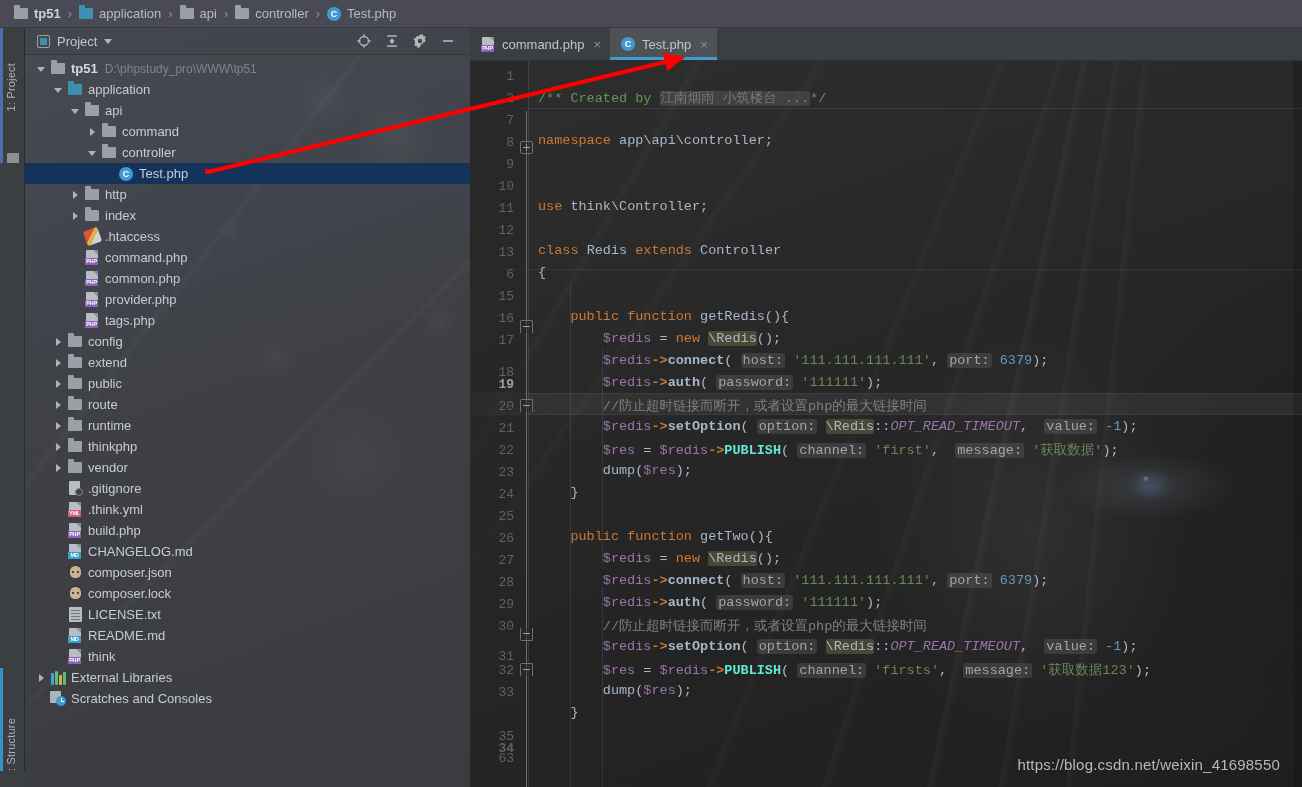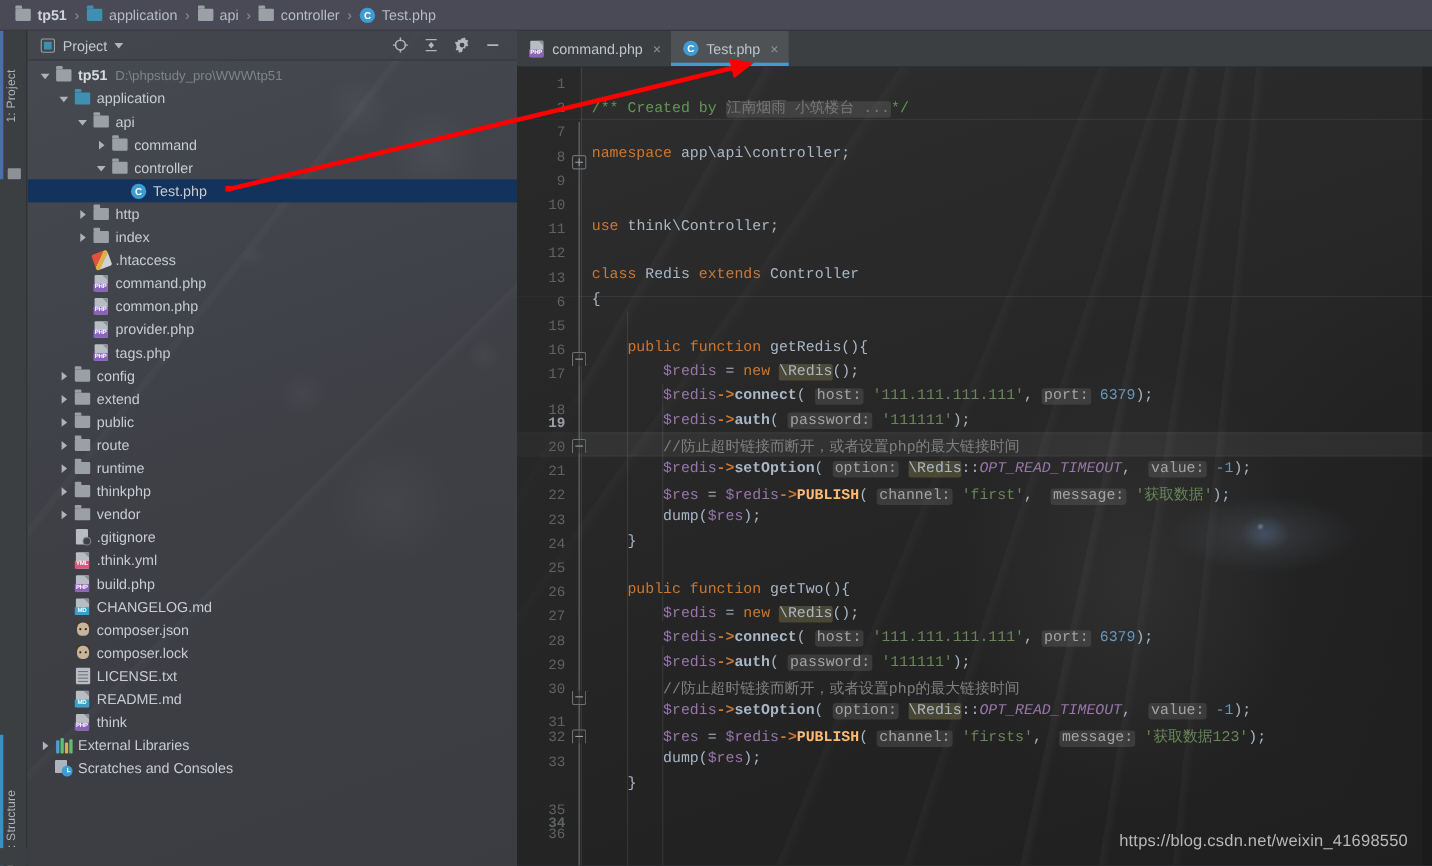--- a/index.html
+++ b/index.html
@@ -299,21 +299,21 @@
   
   .t-kw   { color:#cc7832; }
   .t-kw2  { color:#cc7832; font-weight:bold; }
   .t-plain{ color:#a9b7c6; }
   .t-cls  { color:#a9b7c6; }
   .t-var  { color:#9876aa; }
   .t-str  { color:#6a8759; }
   .t-num  { color:#6897bb; }
   .t-cmt  { color:#808080; }
   .t-doc  { color:#629755; }
-  .t-fn   { color:#fdba74; }
+  .t-fn   { color:#5eead4; }
   .t-meth { color:#a9b7c6; }
   .t-const{ color:#9876aa; font-style:italic; }
   .t-gray { color:#787878; }
   .hint {
     color:#a4a4a4; background:rgba(120,120,120,.28);
     border-radius:3px; padding:0 2px;
   }
   .hl-box { background:rgba(120,116,70,.45); border-radius:2px; }
   .folded {
     background: rgba(140,140,140,.22); border-radius:2px; padding:0 1px;
@@ -777,21 +777,21 @@
           <div class="ln" style="top: 470px;">26</div>
           <div class="ln" style="top: 492px;">27</div>
           <div class="ln" style="top: 514px;">28</div>
           <div class="ln" style="top: 536px;">29</div>
           <div class="ln" style="top: 558px;">30</div>
           <div class="ln" style="top: 588px;">31</div>
           <div class="ln" style="top: 602px;">32</div>
           <div class="ln" style="top: 624px;">33</div>
           <div class="ln" style="top: 680px; font-weight: bold;">34</div>
           <div class="ln" style="top: 668px;">35</div>
-          <div class="ln" style="top: 690px;">36</div>
+          <div class="ln" style="top: 690px;">63</div>
         </div>
       <div id="gutter-border"></div>
 
       <div id="fold-rail" style="top:50px;height:690px;"></div>
 
       <div class="foldmark plus" style="top:56px;">
           <span class="box"></span>
         </div>
       <div class="foldmark start" style="top:222px;">
           <span class="box"></span>

